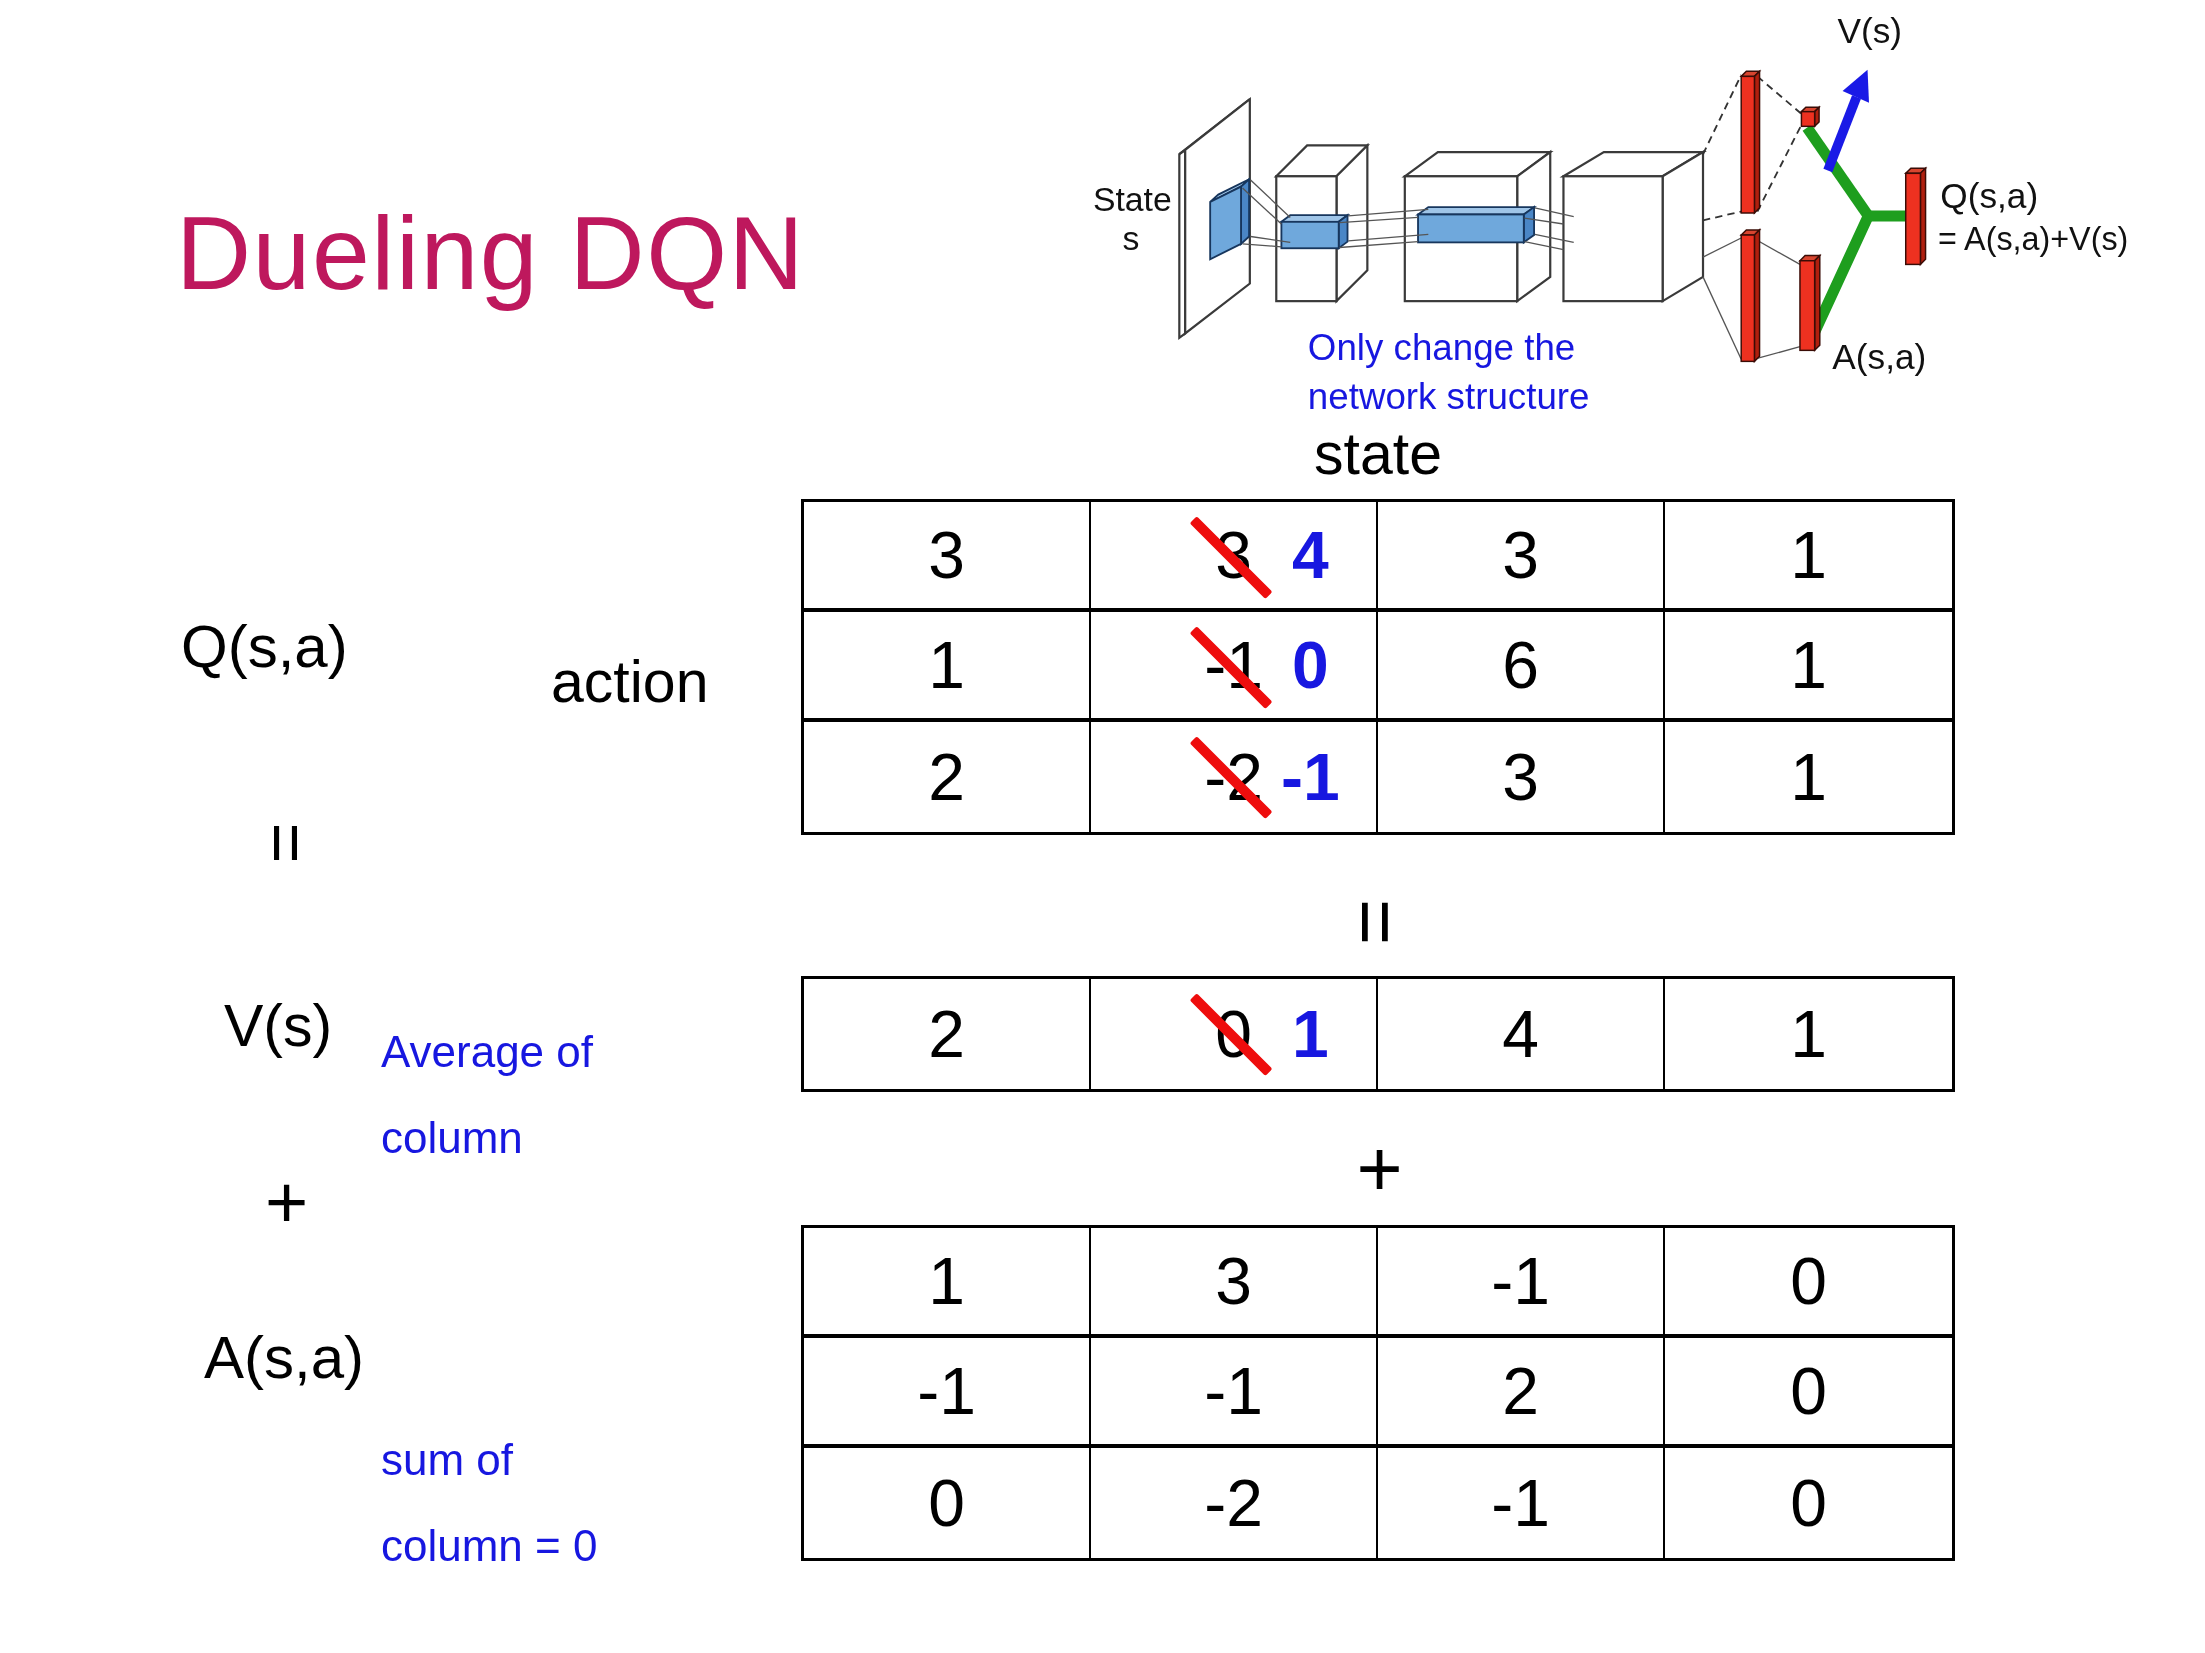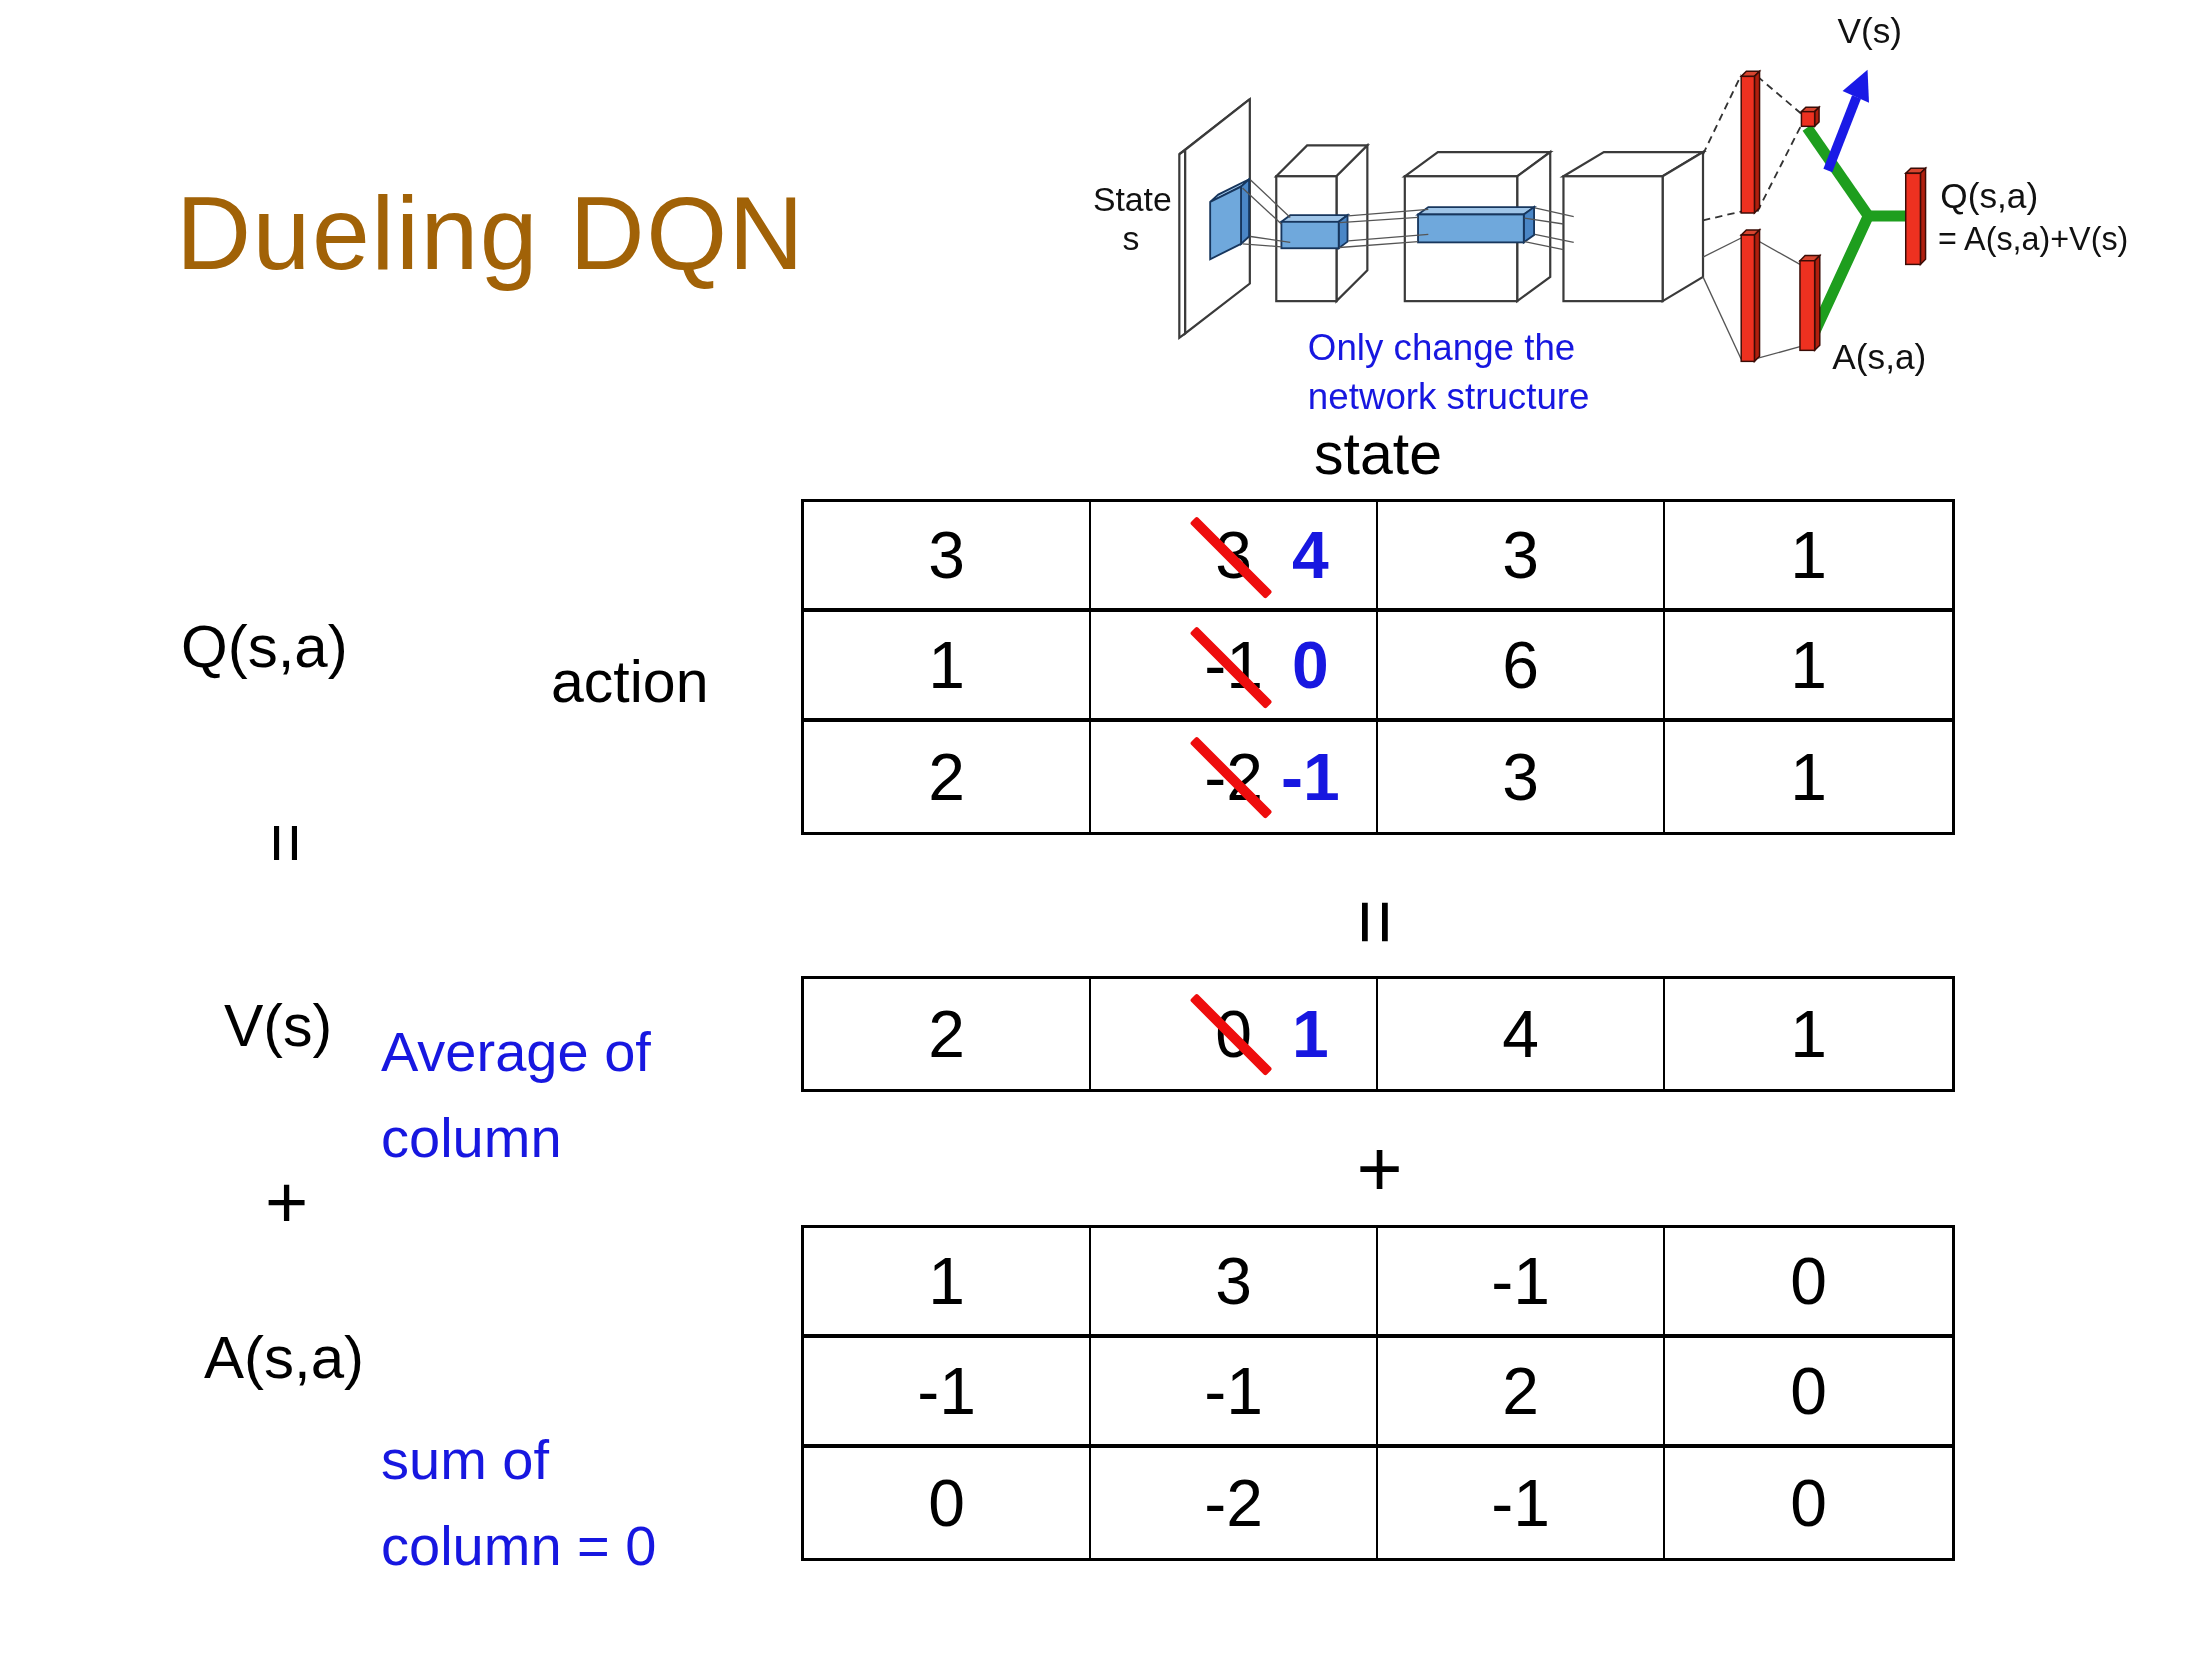--- a/index.html
+++ b/index.html
@@ -1,31 +1,31 @@
 <!DOCTYPE html>
 <html style="font-size:11.8px"><head>
 <meta charset="utf-8">
 <style>
   html,body{margin:0;padding:0;background:#fff;}
   .slide{position:relative;width:2205px;height:1654px;background:#ffffff;overflow:hidden;
          font-family:"Liberation Sans",sans-serif;color:#000;}
 
-  .title{position:absolute;left:176px;top:174px;font-size:104px;font-weight:400;
-         letter-spacing:1.5px;color:#a16207;margin:0;}
+  .title{position:absolute;left:176px;top:194px;font-size:104px;font-weight:400;
+         letter-spacing:1.5px;color:#be185d;margin:0;}
 
   
   .diagram{position:absolute;left:1059px;top:0;width:1147px;height:426px;}
 
   
   .lbl{position:absolute;white-space:nowrap;}
   .q-label{left:181px;top:612px;font-size:60px;}
   .action-label{left:551px;top:648px;width:228px;text-align:left;font-size:59px;}
   .v-label{left:224px;top:992px;font-size:59px;}
   .a-label{left:204px;top:1323px;font-size:60px;}
-  .note{color:#1717e0;font-size:56px;line-height:86px;}
+  .note{color:#1717e0;font-size:44px;line-height:86px;}
   .avg-note{left:381px;top:1009px;}
   .sum-note{left:381px;top:1417px;}
   .note span{display:block;}
 
   .rot-eq{position:absolute;width:103px;height:103px;display:flex;align-items:center;
           justify-content:center;font-size:70px;}
   .rot-eq span{display:block;transform:rotate(90deg);}
   .eq-left{left:235px;top:791px;}
   .eq-mid{left:1325px;top:870px;font-size:79px;}
   .plus{position:absolute;width:103px;height:103px;display:flex;align-items:center;

